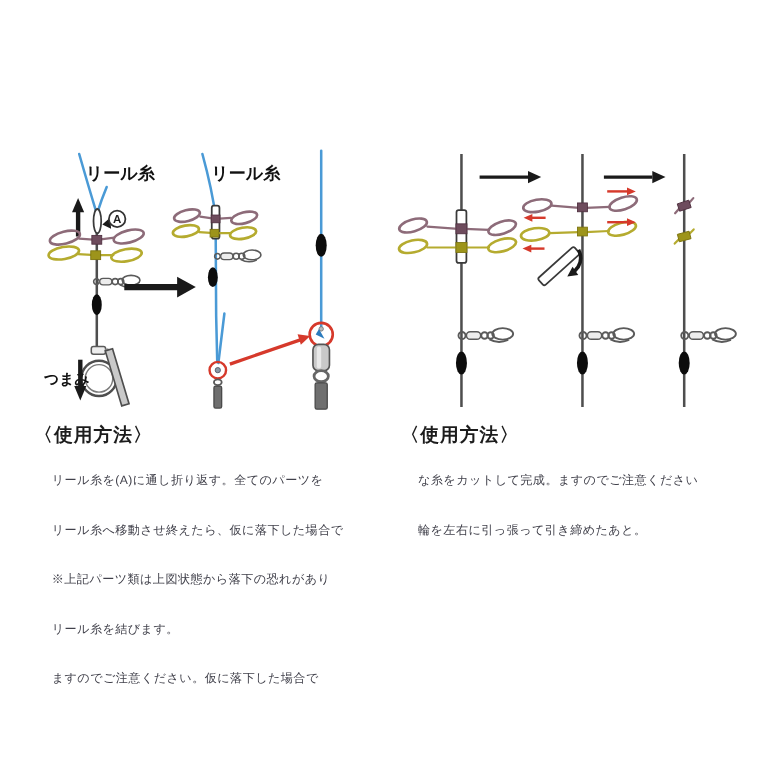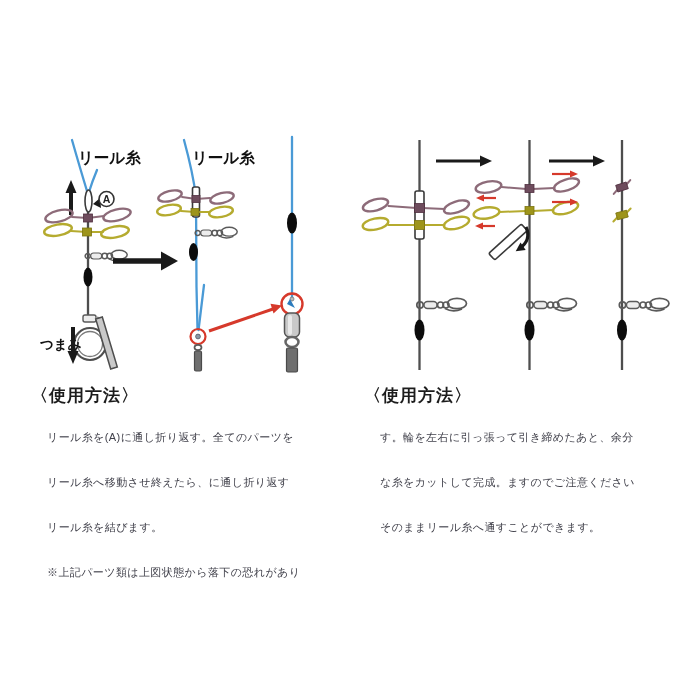--- a/index.html
+++ b/index.html
@@ -273,25 +273,25 @@
       </g>
       <ellipse class="bead" cx="419.5" cy="330" rx="5" ry="10.5"></ellipse>
       <ellipse class="bead" cx="529.5" cy="330" rx="5" ry="10.5"></ellipse>
       <ellipse class="bead" cx="622" cy="330" rx="5" ry="10.5"></ellipse>
     </g>
   </svg>
 
   <section class="usage" style="left:31px;top:384px;">
     <h2>〈使用方法〉</h2>
     <p>リール糸を(A)に通し折り返す。全てのパーツを</p>
-    <p>リール糸へ移動させ終えたら、に通し折り返す</p>
+    <p>リール糸へ移動させ終えたら、仮に落下した場合で</p>
+    <p>※上記パーツ類は上図状態から落下の恐れがあり</p>
     <p>リール糸を結びます。</p>
-    <p>※上記パーツ類は上図状態から落下の恐れがあり</p>
+    <p>ますのでご注意ください。仮に落下した場合で</p>
   </section>
 
   <section class="usage" style="left:364px;top:384px;">
     <h2>〈使用方法〉</h2>
-    <p>す。輪を左右に引っ張って引き締めたあと、余分</p>
     <p>な糸をカットして完成。ますのでご注意ください</p>
-    <p>そのままリール糸へ通すことができます。</p>
+    <p>輪を左右に引っ張って引き締めたあと。</p>
   </section>
 
 </div>
 
 </body></html>

